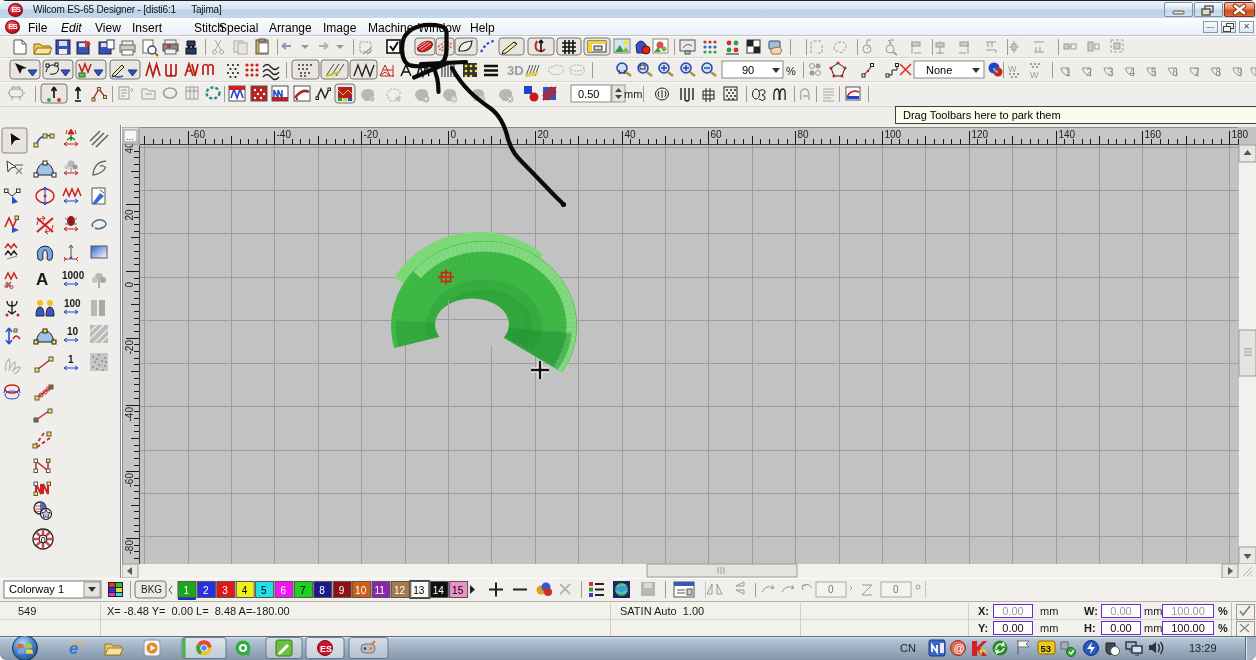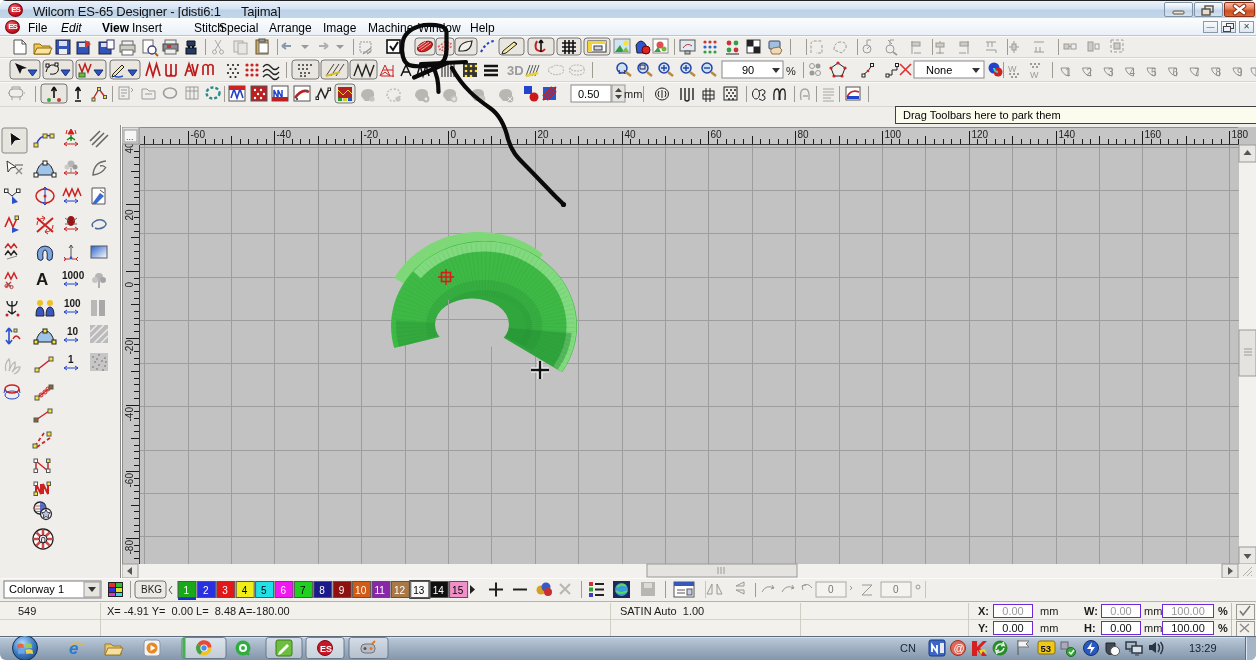--- a/index.html
+++ b/index.html
@@ -2,21 +2,21 @@
 <html><head>
 <meta charset="utf-8">
 <style>
 html,body{margin:0;padding:0;}
 body{font-family:"Liberation Sans",sans-serif;}
 #screen{position:relative;width:1256px;height:660px;overflow:hidden;background:#efeeea;border-radius:6px;}
 #titlebar{position:absolute;left:0;top:0;width:1256px;height:18px;
  background:linear-gradient(#eaf2fb,#d5e3f3 45%,#bcd1e8 55%,#c3d6ea);border-top:1px solid #222;box-sizing:border-box;}
 .eslogo{position:absolute;width:15px;height:14px;border-radius:50%;background:radial-gradient(circle at 35% 30%,#f06a6a,#cc1020 60%,#8d0a14);border:1px solid #7a0a10;box-sizing:border-box;}
 .eslogo span{position:absolute;left:0;top:1px;width:100%;text-align:center;font-size:8px;font-weight:bold;color:#fff;letter-spacing:-1px;}
-#title-text{position:absolute;left:33px;top:2.5px;font-size:13px;letter-spacing:-0.2px;color:#101010;white-space:pre;}
+#title-text{position:absolute;left:33px;top:2.5px;font-size:10px;letter-spacing:-0.2px;color:#101010;white-space:pre;}
 .capbtn{position:absolute;top:1px;height:15px;box-sizing:border-box;border:1px solid #7f93a8;border-radius:2px;}
 .capbtn.norm{background:linear-gradient(#fdfeff,#dce8f4 40%,#c2d5e8 60%,#d3e2f0);}
 .capbtn.close{background:linear-gradient(#f6bca6,#e8855f 40%,#cf4f23 60%,#d96a35);border-color:#8d3015;}
 #menubar{position:absolute;left:0;top:18px;width:1256px;height:18px;
  background:linear-gradient(#fbfdfe,#eaf0f8);border-bottom:1px solid #c4c4c4;box-sizing:border-box;}
 .menu-item{position:absolute;top:3px;font-size:12px;color:#000;}
 .mdibtn{position:absolute;top:3px;width:15px;height:12px;box-sizing:border-box;border:1px solid #8a98a8;background:linear-gradient(#f8fbfe,#dde7f2);font-size:8px;line-height:10px;text-align:center;color:#444;}
 .toolbar{position:absolute;left:0;width:1256px;background:#efeeea;}
 #parkstrip{position:absolute;left:0;top:106px;width:1256px;height:21px;background:#efeeea;border-top:1px solid #d9d6d0;box-sizing:border-box;}
 #tooltip{position:absolute;left:895px;top:106px;width:370px;height:18px;background:#fbfbee;border:1px solid #404040;box-sizing:border-box;font-size:11px;color:#000;padding:2px 0 0 7px;}
@@ -50,21 +50,21 @@
           <path d="M10 3 L19 10 M19 3 L10 10" stroke="#fff" stroke-width="2.6" stroke-linecap="round"></path>
         </svg>
       </div>
   </div>
   <div id="menubar">
     <div class="eslogo" style="left:5px;top:2px;">
         <span>ES</span>
       </div>
     <div class="menu-item" style="left:28px;">File</div>
     <div class="menu-item" style="left:61px;font-style:italic;">Edit</div>
-    <div class="menu-item" style="left:102px;font-weight:bold;">View</div>
+    <div class="menu-item" style="left:95px;">View</div>
     <div class="menu-item" style="left:132px;">Insert</div>
     <div class="menu-item" style="left:194px;">Stitch</div>
     <div class="menu-item" style="left:219px;">Special</div>
     <div class="menu-item" style="left:269px;">Arrange</div>
     <div class="menu-item" style="left:323px;">Image</div>
     <div class="menu-item" style="left:368px;">Machine</div>
     <div class="menu-item" style="left:418px;">Window</div>
     <div class="menu-item" style="left:470px;">Help</div>
     <div class="mdibtn" style="left:1203px;">—</div>
     <div class="mdibtn" style="left:1221px;">
@@ -1169,21 +1169,21 @@
         <path d="M2 12L12 2M2 2h10M2 12h10" stroke="#9a988f" fill="none"></path>
       </g>
   <rect x="881" y="4" width="30" height="15" fill="#f4f3ef" stroke="#aaa"></rect>
       <text x="893" y="15" font-size="10" fill="#777">0</text>
   <circle cx="918" cy="9" r="2" fill="none" stroke="#999"></circle>
   <path d="M925.5 3v17" stroke="#c8c5bf"></path>
   </svg>
   <div id="statusbar">
   <div style="position:absolute;left:0;top:0;width:1256px;height:17px;border-bottom:1px solid #d5d2ca;"></div>
   <span style="position:absolute;left:18px;top:3px;">549</span>
-  <span style="position:absolute;left:107px;top:3px;white-space:pre;">X= -4.91 Y=  0.00 L=  8.48 A=-180.00</span>
+  <span style="position:absolute;left:107px;top:3px;white-space:pre;">X= -8.48 Y=  0.00 L=  8.48 A=-180.00</span>
   <span style="position:absolute;left:620px;top:3px;white-space:pre;">SATIN Auto  1.00</span>
   <div style="position:absolute;left:100px;top:1px;width:1px;height:33px;background:#d0cdc5;"></div>
   <div style="position:absolute;left:610px;top:1px;width:1px;height:33px;background:#d0cdc5;"></div>
   <div style="position:absolute;left:800px;top:1px;width:1px;height:33px;background:#d0cdc5;"></div>
   <div style="position:absolute;left:968px;top:1px;width:1px;height:33px;background:#d0cdc5;"></div>
   <span style="position:absolute;left:978px;top:3px;font-weight:bold;">X:</span>
   <div class="sfield" style="left:993px;top:2px;width:40px;color:#999;">0.00</div>
   <span style="position:absolute;left:1040px;top:3px;">mm</span>
   <span style="position:absolute;left:1084px;top:3px;font-weight:bold;">W:</span>
   <div class="sfield" style="left:1101px;top:2px;width:40px;color:#999;">0.00</div>

